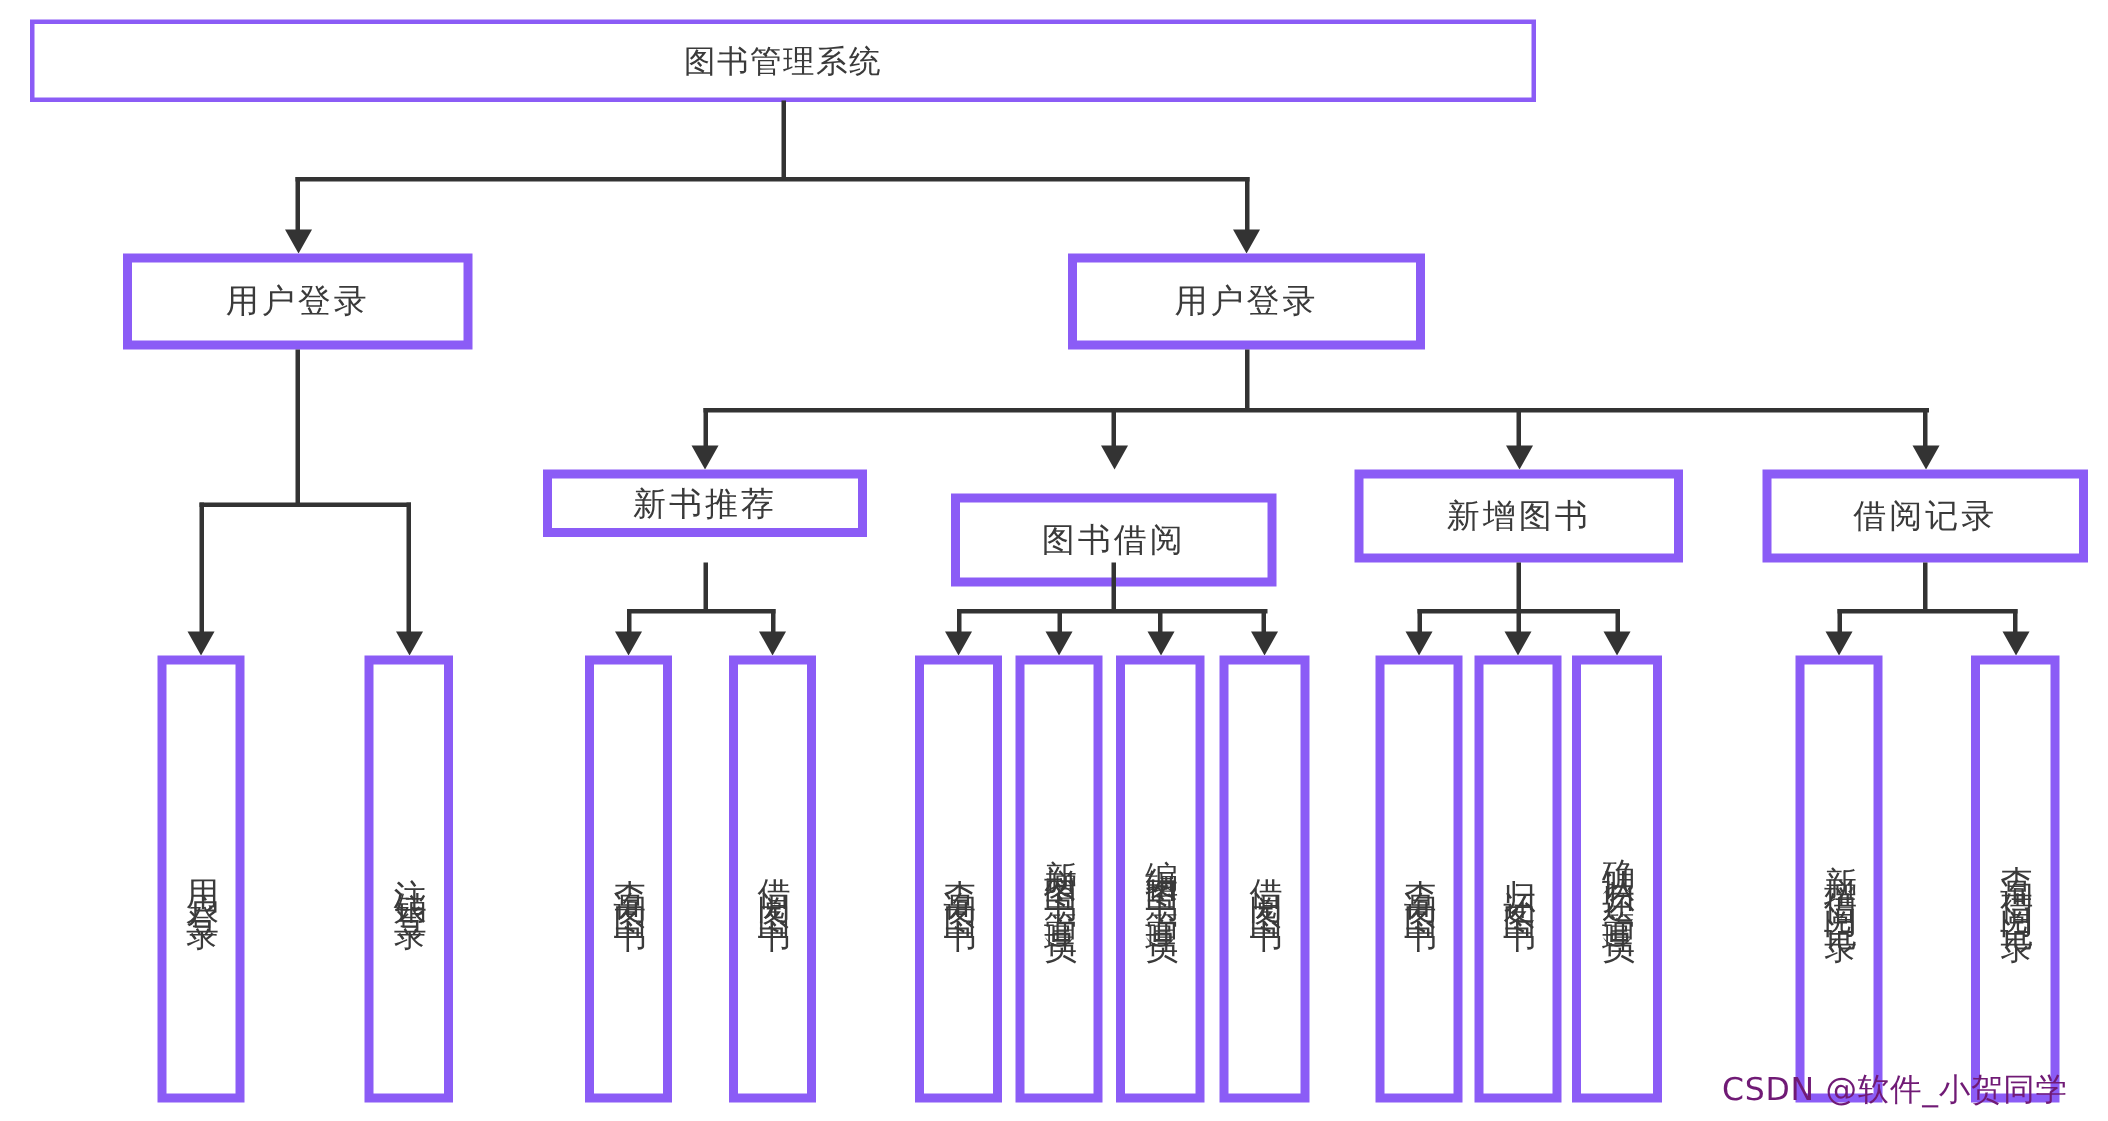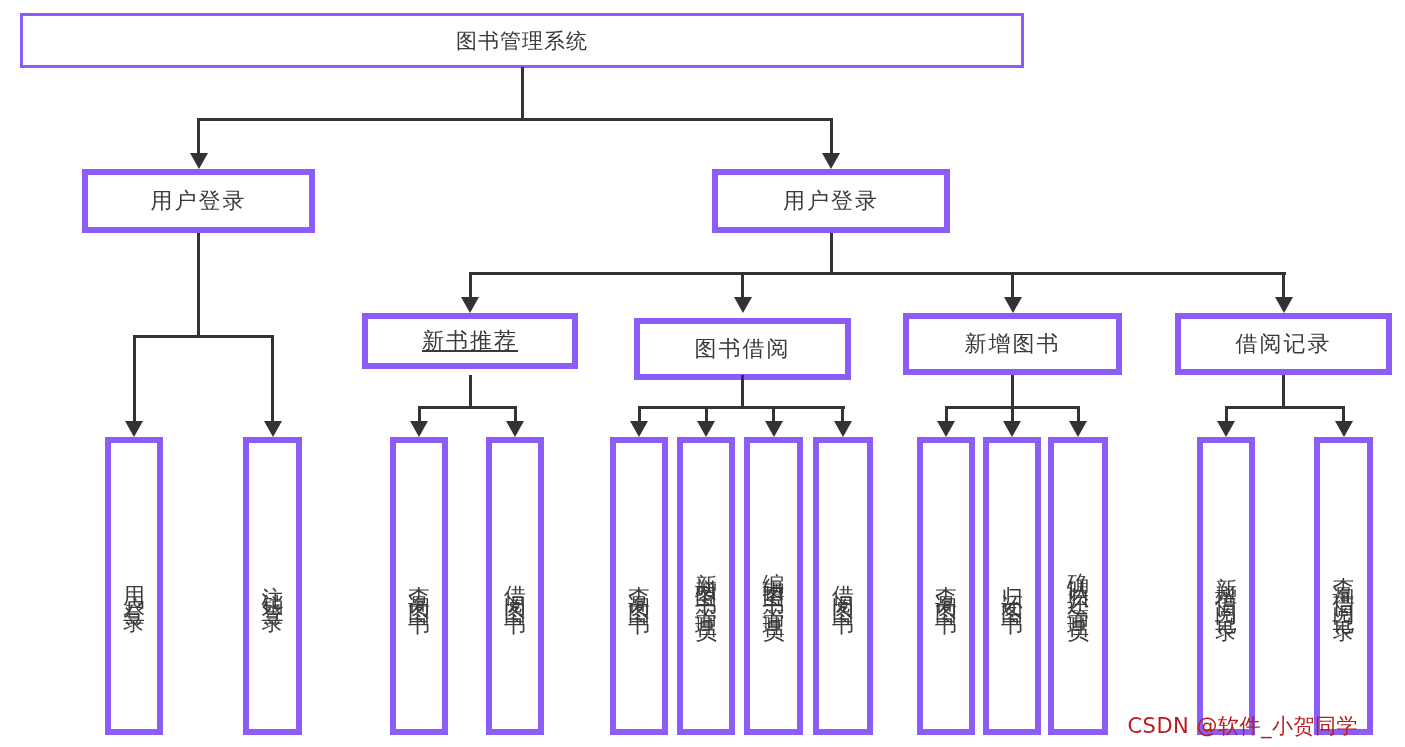--- a/index.html
+++ b/index.html
@@ -39,24 +39,24 @@
   .hl{position:absolute;height:3px;background:#333333;}
   .vl{position:absolute;width:3px;background:#333333;}
   .arr{
     position:absolute;width:0;height:0;
     border-left:9px solid transparent;
     border-right:9px solid transparent;
     border-top:16px solid #333333;
   }
   #watermark{
     position:absolute;
-    left:1108px;top:712px;width:250px;
-    text-align:right;
+    left:1148px;top:712px;width:250px;
+    text-align:left;
     font-size:21px;
-    color:#b91c1c;
+    color:#701a75;
     letter-spacing:0.5px;
     white-space:nowrap;
   }
 </style>
 </head>
 <body>
 
 <div id="canvas">
 
   <div class="node h" id="n-root" style="left:20px;top:13px;width:1004px;height:55px;">
@@ -94,24 +94,24 @@
     <div class="vl" style="left:469px;top:272px;height:30px;"></div>
     <div class="arr" style="left:461px;top:297px;"></div>
     <div class="vl" style="left:741px;top:272px;height:30px;"></div>
     <div class="arr" style="left:734px;top:297px;"></div>
     <div class="vl" style="left:1011px;top:272px;height:30px;"></div>
     <div class="arr" style="left:1004px;top:297px;"></div>
     <div class="vl" style="left:1282px;top:272px;height:30px;"></div>
     <div class="arr" style="left:1275px;top:297px;"></div>
   </div>
 
-  <div class="node h" id="n-newbook" style="left:362px;top:313px;width:216px;height:56px;text-decoration:underline;">
+  <div class="node h" id="n-newbook" style="left:362px;top:313px;width:216px;height:45px;">
     <span class="lbl">新书推荐</span>
   </div>
-  <div class="node h" id="n-borrow" style="left:634px;top:318px;width:217px;height:62px;justify-content:center;">
+  <div class="node h" id="n-borrow" style="left:634px;top:329px;width:217px;height:62px;justify-content:center;">
     <span class="lbl">图书借阅</span>
   </div>
   <div class="node h" id="n-current" style="left:903px;top:313px;width:219px;height:62px;">
     <span class="lbl">新增图书</span>
   </div>
   <div class="node h" id="n-record" style="left:1175px;top:313px;width:217px;height:62px;">
     <span class="lbl">借阅记录</span>
   </div>
 
   <div>

